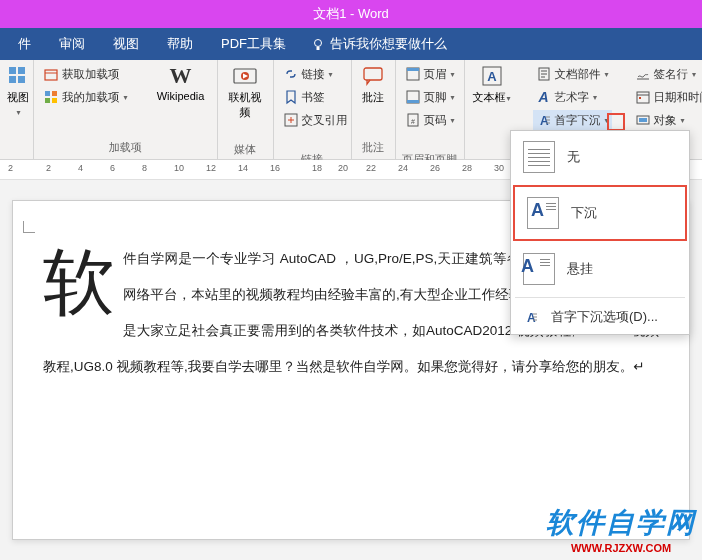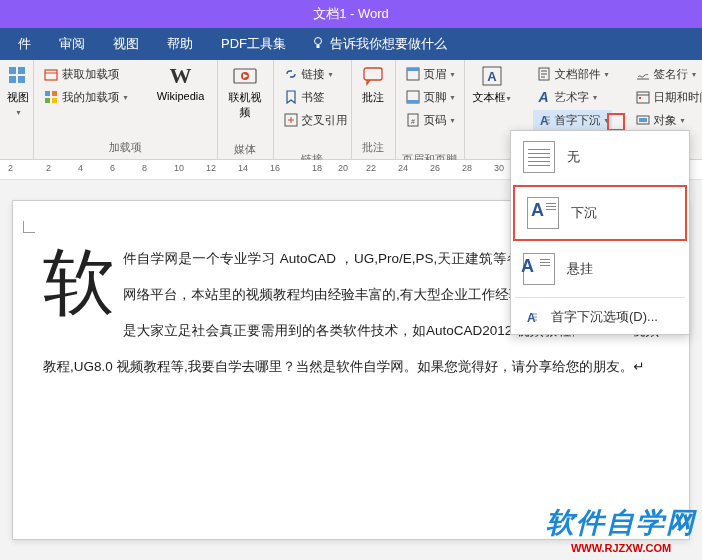--- a/index.html
+++ b/index.html
@@ -1,22 +1,22 @@
 <!DOCTYPE html>
 <html><head>
 <meta charset="utf-8">
 <style>
 * { margin: 0; padding: 0; box-sizing: border-box; font-family: "Microsoft YaHei", "SimSun", sans-serif; }
 body { width: 702px; height: 560px; background: #fff; overflow: hidden; position: relative; }
 
-.title-bar { background: #8b5cf6; color: #fff; height: 28px; text-align: center; line-height: 28px; font-size: 13px; }
+.title-bar { background: #d946ef; color: #fff; height: 28px; text-align: center; line-height: 28px; font-size: 13px; }
 
 .menu-bar { background: #2b579a; color: #fff; height: 32px; display: flex; align-items: center; padding: 0 4px; font-size: 13px; }
 .menu-item { padding: 6px 14px; cursor: pointer; }
-.tell-me { display: flex; align-items: flex-start; gap: 4px; padding: 6px 10px; }
+.tell-me { display: flex; align-items: flex-end; gap: 4px; padding: 6px 10px; }
 
 .ribbon { background: #f3f2f1; border-bottom: 1px solid #d4d4d4; height: 100px; display: flex; position: relative; }
 .ribbon-group { border-right: 1px solid #d4d4d4; display: flex; flex-direction: column; justify-content: space-between; padding: 4px 6px 2px; }
 .ribbon-group-label { text-align: center; font-size: 11px; color: #666; padding: 2px 0; margin-top: 20px; }
 .ribbon-content { display: flex; align-items: flex-start; gap: 20px; flex: 1; }
 .ribbon-col { display: flex; flex-direction: column; gap: 3px; font-size: 11.5px; color: #333; }
 .ribbon-btn { display: flex; align-items: center; gap: 3px; padding: 2px 3px; cursor: pointer; white-space: nowrap; }
 .ribbon-big { display: flex; flex-direction: column; align-items: center; justify-content: center; width: 42px; gap: 2px; cursor: pointer; }
 .ribbon-big-label { font-size: 11px; text-align: center; }
 .icon-sq { width: 16px; height: 16px; display: inline-flex; align-items: center; justify-content: center; }

